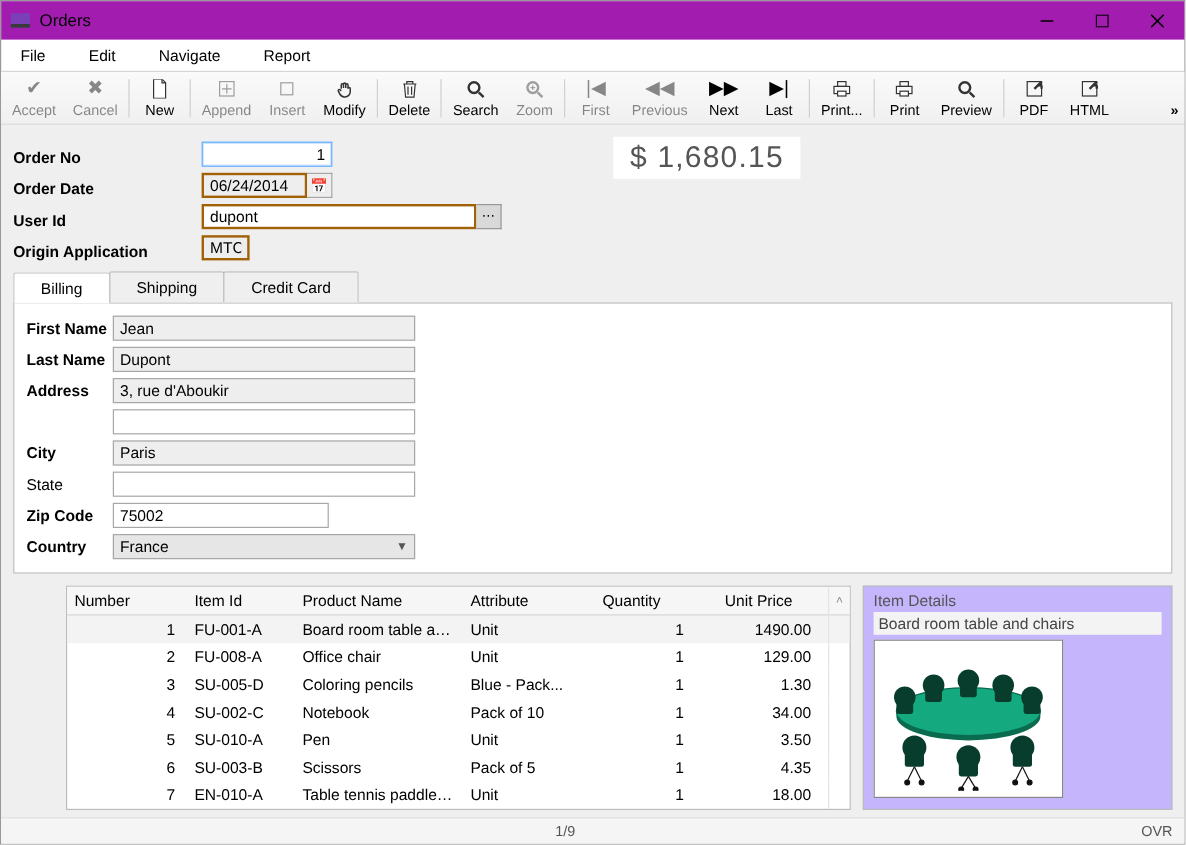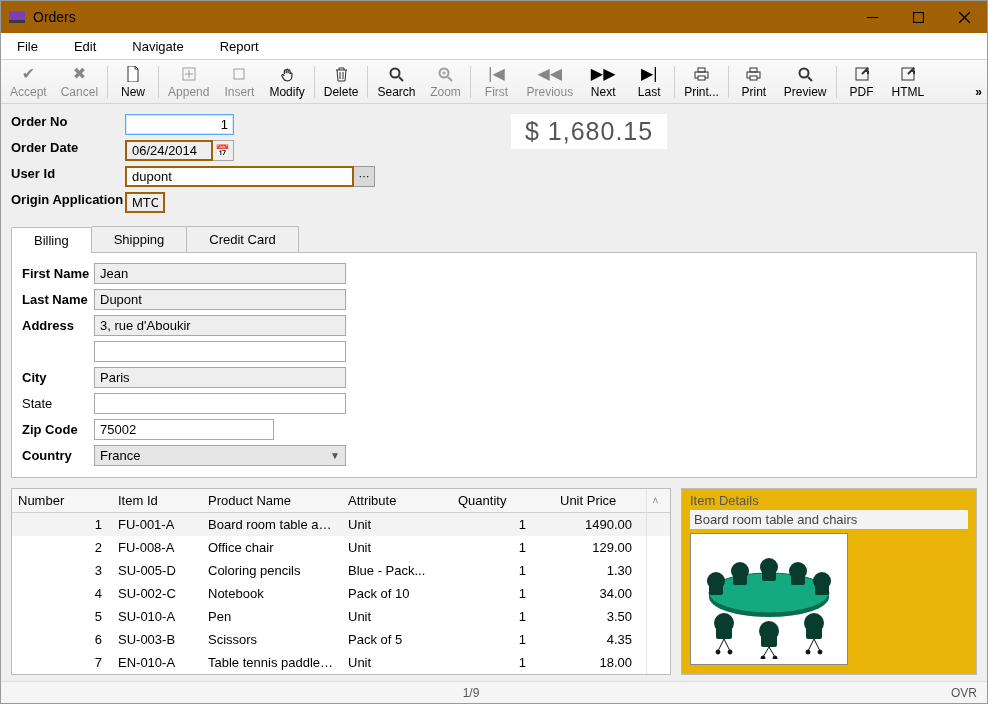--- a/index.html
+++ b/index.html
@@ -1,37 +1,37 @@
 <!DOCTYPE html>
 <html><head>
 <meta charset="utf-8">
 <style>
   * { box-sizing: border-box; }
   html, body { margin:0; padding:0; height:100%; font-family: "Segoe UI", Tahoma, sans-serif; font-size:13px; color:#000; background:#fff; }
   .win { width:988px; height:704px; border:1px solid #999; background:#fff; display:flex; flex-direction:column; position:relative; }
-  .titlebar { height:32px; display:flex; align-items:center; padding:0 0 0 8px; background:#a16207; }
+  .titlebar { height:32px; display:flex; align-items:center; padding:0 0 0 8px; background:#a21caf; }
   .app-icon { width:16px; height:12px; background:#7b3fb8; margin-right:8px; border-bottom:3px solid #3a3a3a; }
   .title-text { flex:1; font-size:14px; }
   .win-btns { display:flex; }
   .win-btn { width:46px; height:30px; display:flex; align-items:center; justify-content:center; cursor:pointer; }
   .win-btn svg { width:11px; height:11px; }
   .menubar { height:26px; display:flex; align-items:center; padding:0 6px; gap:16px; }
   .menu-item { padding:3px 10px; cursor:pointer; }
   .toolbar { position:relative; border-top:1px solid #d6d6d6; border-bottom:1px solid #d6d6d6; background:linear-gradient(#fafafa,#f0f0f0); display:flex; align-items:center; padding:2px 2px; gap:0; }
   .tool { min-width:46px; padding:2px 6px 1px 6px; display:flex; flex-direction:column; align-items:center; justify-content:center; cursor:pointer; border:1px solid transparent; border-radius:2px; }
   .tool.disabled { opacity:.45; cursor:default; }
   .tool-ico { height:18px; display:flex; align-items:center; justify-content:center; font-size:16px; line-height:1; }
   .tool-lbl { font-size:12px; margin-top:2px; }
   .tool-sep { width:1px; height:32px; background:#d0d0d0; margin:0 2px; }
   .overflow { position:absolute; right:4px; bottom:4px; font-weight:bold; letter-spacing:1px; font-size:12px; cursor:pointer; }
   .body { flex:1; background:#efefef; overflow:auto; padding:10px 10px 6px 10px; display:flex; flex-direction:column; }
   .topform { display:flex; }
   .form-left { width:500px; }
   .form-right { flex:1; }
-  .frow { display:flex; align-items:flex-start; height:25px; margin-bottom:1px; }
+  .frow { display:flex; align-items:flex-end; height:25px; margin-bottom:1px;gap:43px; }
   .flabel { width:114px; font-weight:bold; font-size:13px; }
   .flabel.wide { width:114px; }
   .finput { border:2px solid #a16207; background:#fff; height:21px; font-family:inherit; font-size:13px; padding:0 5px; }
   .finput.right { text-align:right; }
   .orderNo { width:109px; border:1px solid #5aa8ff; box-shadow:0 0 0 1px #cfe6ff inset;}
   .date-wrap { display:flex; }
   .date-input { width:88px; background:#eee; }
   .date-btn { width:21px; height:21px; border:1px solid #a7a7a7; border-left:0; background:#eee; display:flex; align-items:center; justify-content:center; font-size:12px; cursor:pointer; }
   .combo-wrap { display:flex; }
   .combo-input { flex:0 0 229px; }
@@ -41,36 +41,36 @@
   .tabs-wrap { margin-top:8px; }
   .tabstrip { display:flex; position:relative; z-index:2; }
   .tab { padding:5px 22px; border:1px solid #bcbcbc; border-bottom:0; background:#efefef; cursor:pointer; border-radius:2px 2px 0 0; margin-right:-1px; }
   .tab.active { background:#fff; position:relative; top:1px; }
   .tabpanel { border:1px solid #bcbcbc; background:#fff; padding:8px 10px; position:relative; z-index:1; }
   .prow { display:flex; align-items:center; margin-bottom:2px; height:24px; }
   .plabel { width:72px; font-weight:bold; font-size:13px; }
   .pinput { width:252px; height:21px; border:1px solid #a7a7a7; background:#eee; padding:0 5px; font-size:13px; }
   .zip { width:180px; }
   .country-sel { width:252px; height:21px; border:1px solid #a7a7a7; background:#e6e6e6; padding:0 5px; display:flex; align-items:center; justify-content:space-between; cursor:pointer; }
-  .bottom { display:flex; gap:10px; margin-top:10px; flex:1; min-height:0; }
+  .bottom { display:flex; gap:10px; margin-top:10px; flex:1; min-height:0;margin-left:44px; }
   .grid { flex:1; border:1px solid #bcbcbc; background:#fff; display:flex; flex-direction:column; }
   .grid-head { display:flex; background:#f6f6f6; border-bottom:1px solid #d0d0d0; height:24px; align-items:center; }
   .ghcell { padding:0 6px; font-size:13px; border-right:1px solid transparent; }
   .grid-body { flex:1; overflow:auto; }
   .grow { display:flex; height:23px; align-items:center; }
   .grow.sel { background:#f3f3f3; }
   .gcell { padding:0 6px; font-size:13px; overflow:hidden; white-space:nowrap; text-overflow:ellipsis; }
   .c-num { width:100px; text-align:right; padding-right:10px;}
   .c-item { width:90px; }
   .c-prod { width:140px; }
   .c-attr { width:110px; }
   .c-qty { width:102px; text-align:right; padding-right:28px;}
   .c-price { width:92px; text-align:right; padding-right:14px; }
   .c-scroll { width:18px; border-left:1px solid #e4e4e4; display:flex; align-items:flex-start; justify-content:center; color:#888; height:100%; }
-  .details { width:296px; border:1px solid #bcbcbc; background:#eab308; padding:4px 8px; }
+  .details { width:296px; border:1px solid #bcbcbc; background:#c4b5fd; padding:4px 8px; }
   .dt-title { font-size:13px; color:#555; }
   .dt-desc { background:#f3f3f3; padding:2px 4px; color:#444; margin-top:2px; border:0px solid #ddd; font-size:13px; }
   .dt-img { margin-top:4px; width:158px; height:132px; border:1px solid #888; display:flex; align-items:center; justify-content:center; background:#fff; }
   .statusbar { height:22px; border-top:1px solid #ddd; background:#f5f5f5; display:flex; align-items:center; font-size:12px; color:#555; }
   .sb-center { flex:1; text-align:center; }
   .sb-right { padding:0 10px; }
 </style>
 </head>
 <body>
 

